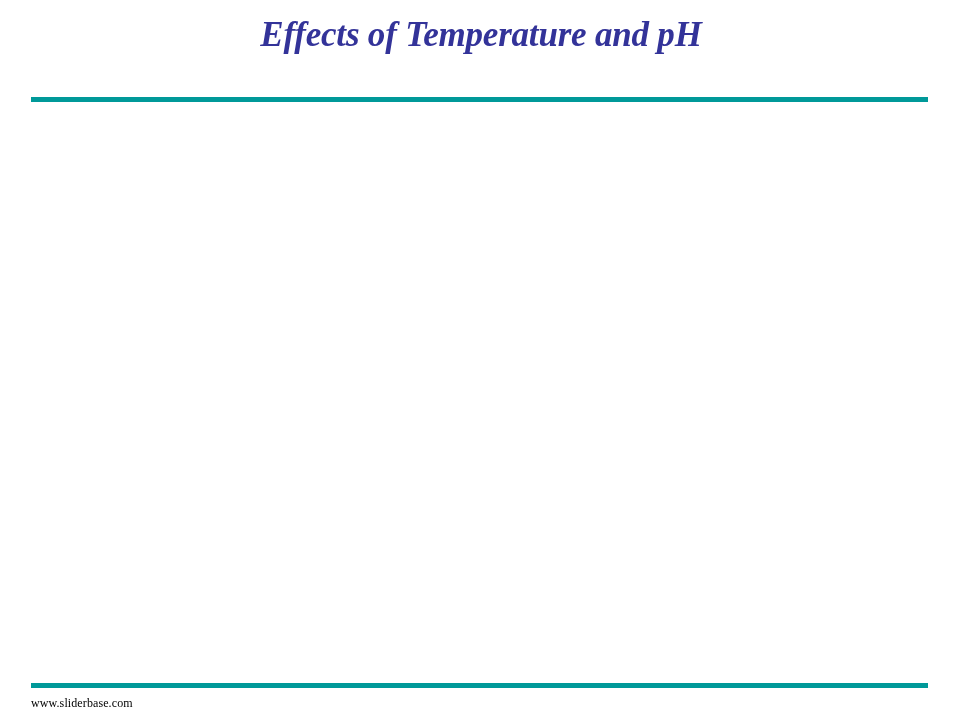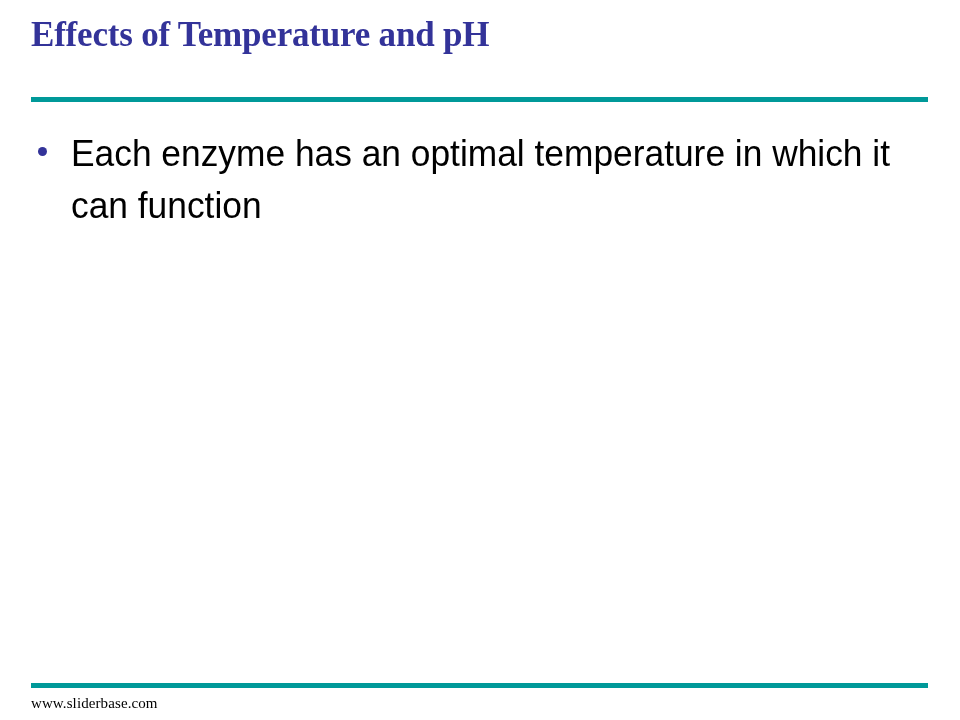--- a/index.html
+++ b/index.html
@@ -17,25 +17,27 @@
   }
 
   
   #slide-title {
     position: absolute;
     left: 31px;
     top: 14px;
     width: 900px;
     font-family: "Liberation Serif", "DejaVu Serif", serif;
     font-weight: bold;
+    font-style: italic;
     font-size: 35px;
     line-height: 42px;
     letter-spacing: -0.2px;
     color: #333399;
     white-space: nowrap;
+    text-align: center;
   }
 
   
   .rule {
     position: absolute;
     left: 31px;
     width: 897px;
     height: 5px;
     background: #009999;
   }
@@ -75,42 +77,38 @@
     transform: scaleX(0.955);
     transform-origin: left center;
   }
 
   
   #footer-url {
     position: absolute;
     left: 31px;
     top: 694px;
     font-family: "Liberation Serif", "DejaVu Serif", serif;
-    font-size: 15px;
+    font-size: 12px;
     line-height: 18px;
     color: #000000;
     letter-spacing: 0.1px;
     white-space: nowrap;
   }
 </style>
 </head>
 <body>
 
 <div id="slide">
 
   <div id="slide-title">Effects of Temperature and pH</div>
 
   <div class="rule" id="rule-top"></div>
 
   <div id="body-list">
 
-    <div class="bullet-item">
-      <span class="bullet-marker"></span>
-      <span class="bullet-text">Each enzyme has an optimal temperature in which it can function</span>
-    </div>
 
 
   </div>
 
   <div class="rule" id="rule-bottom"></div>
 
   <div id="footer-url">www.sliderbase.com</div>
 
 </div>
 

